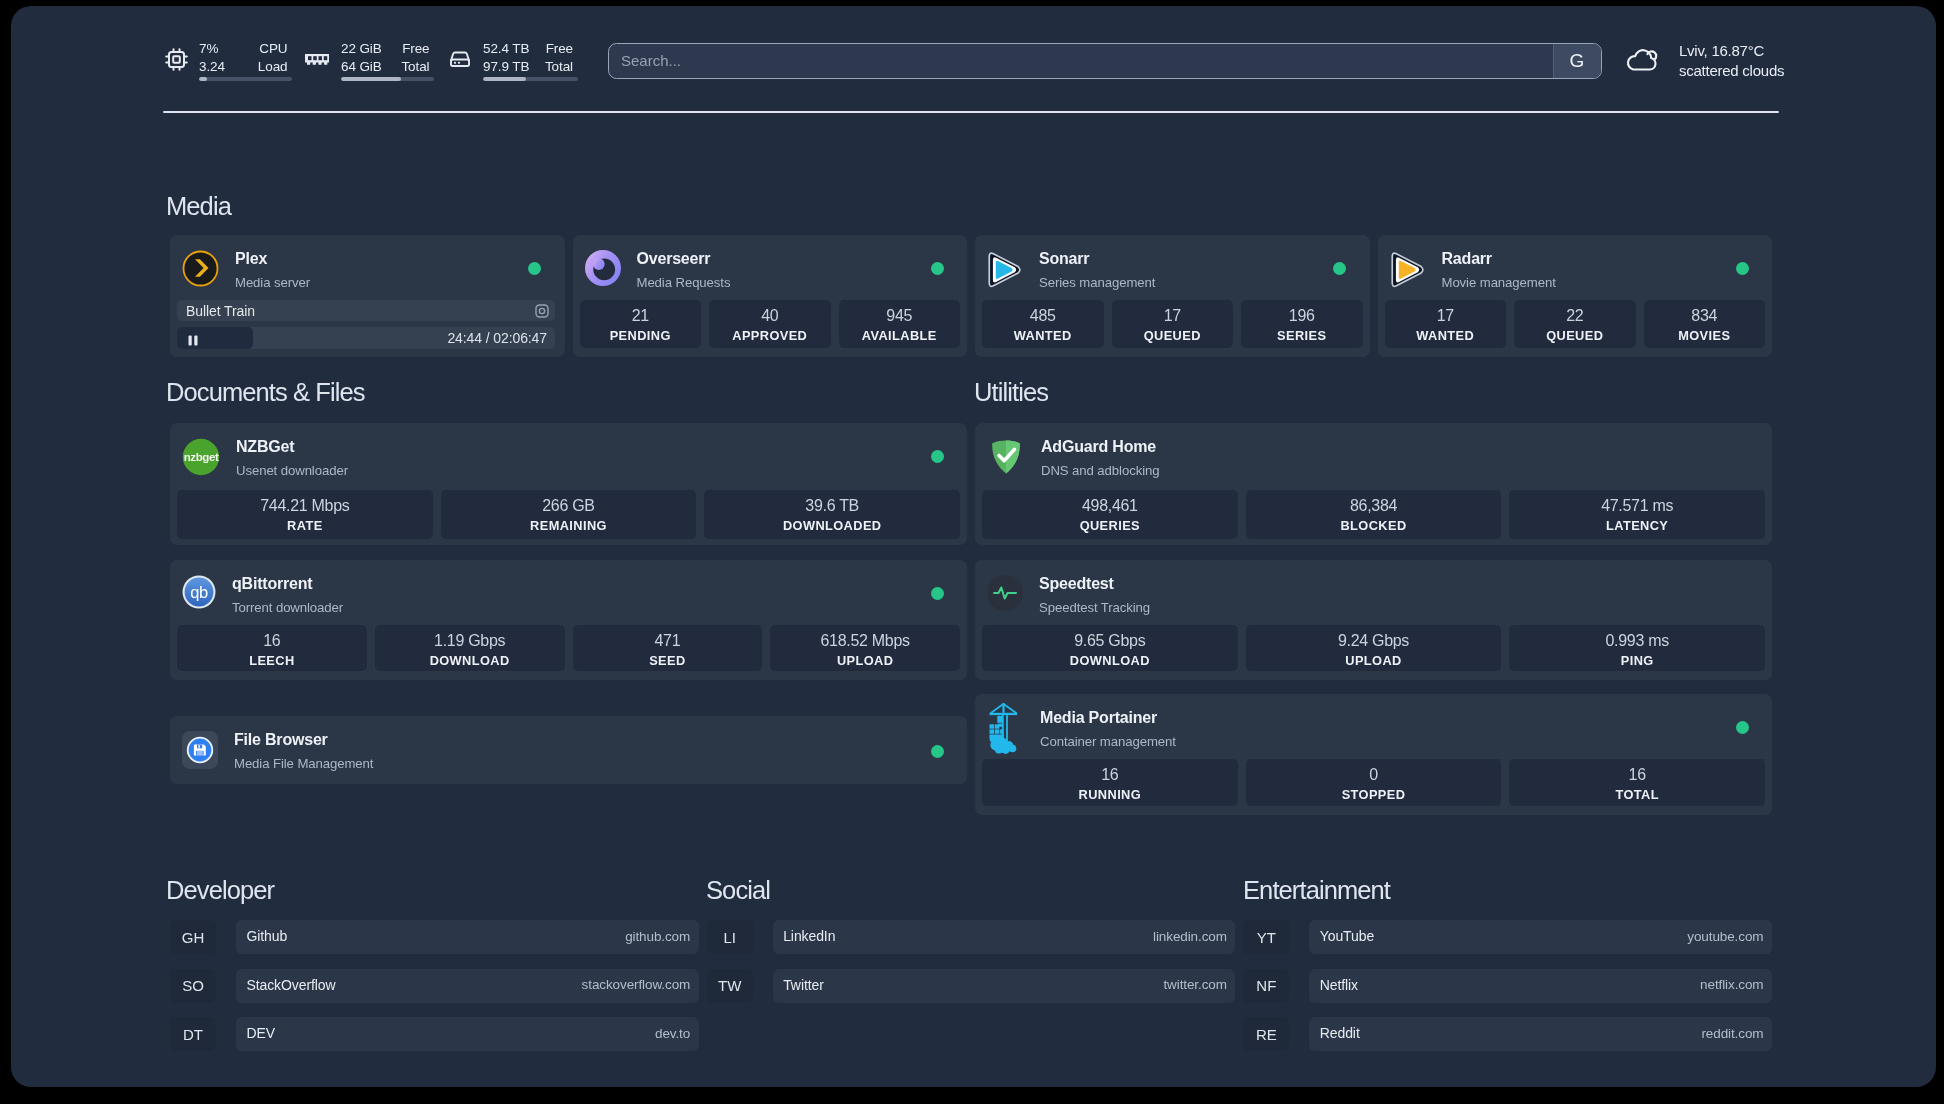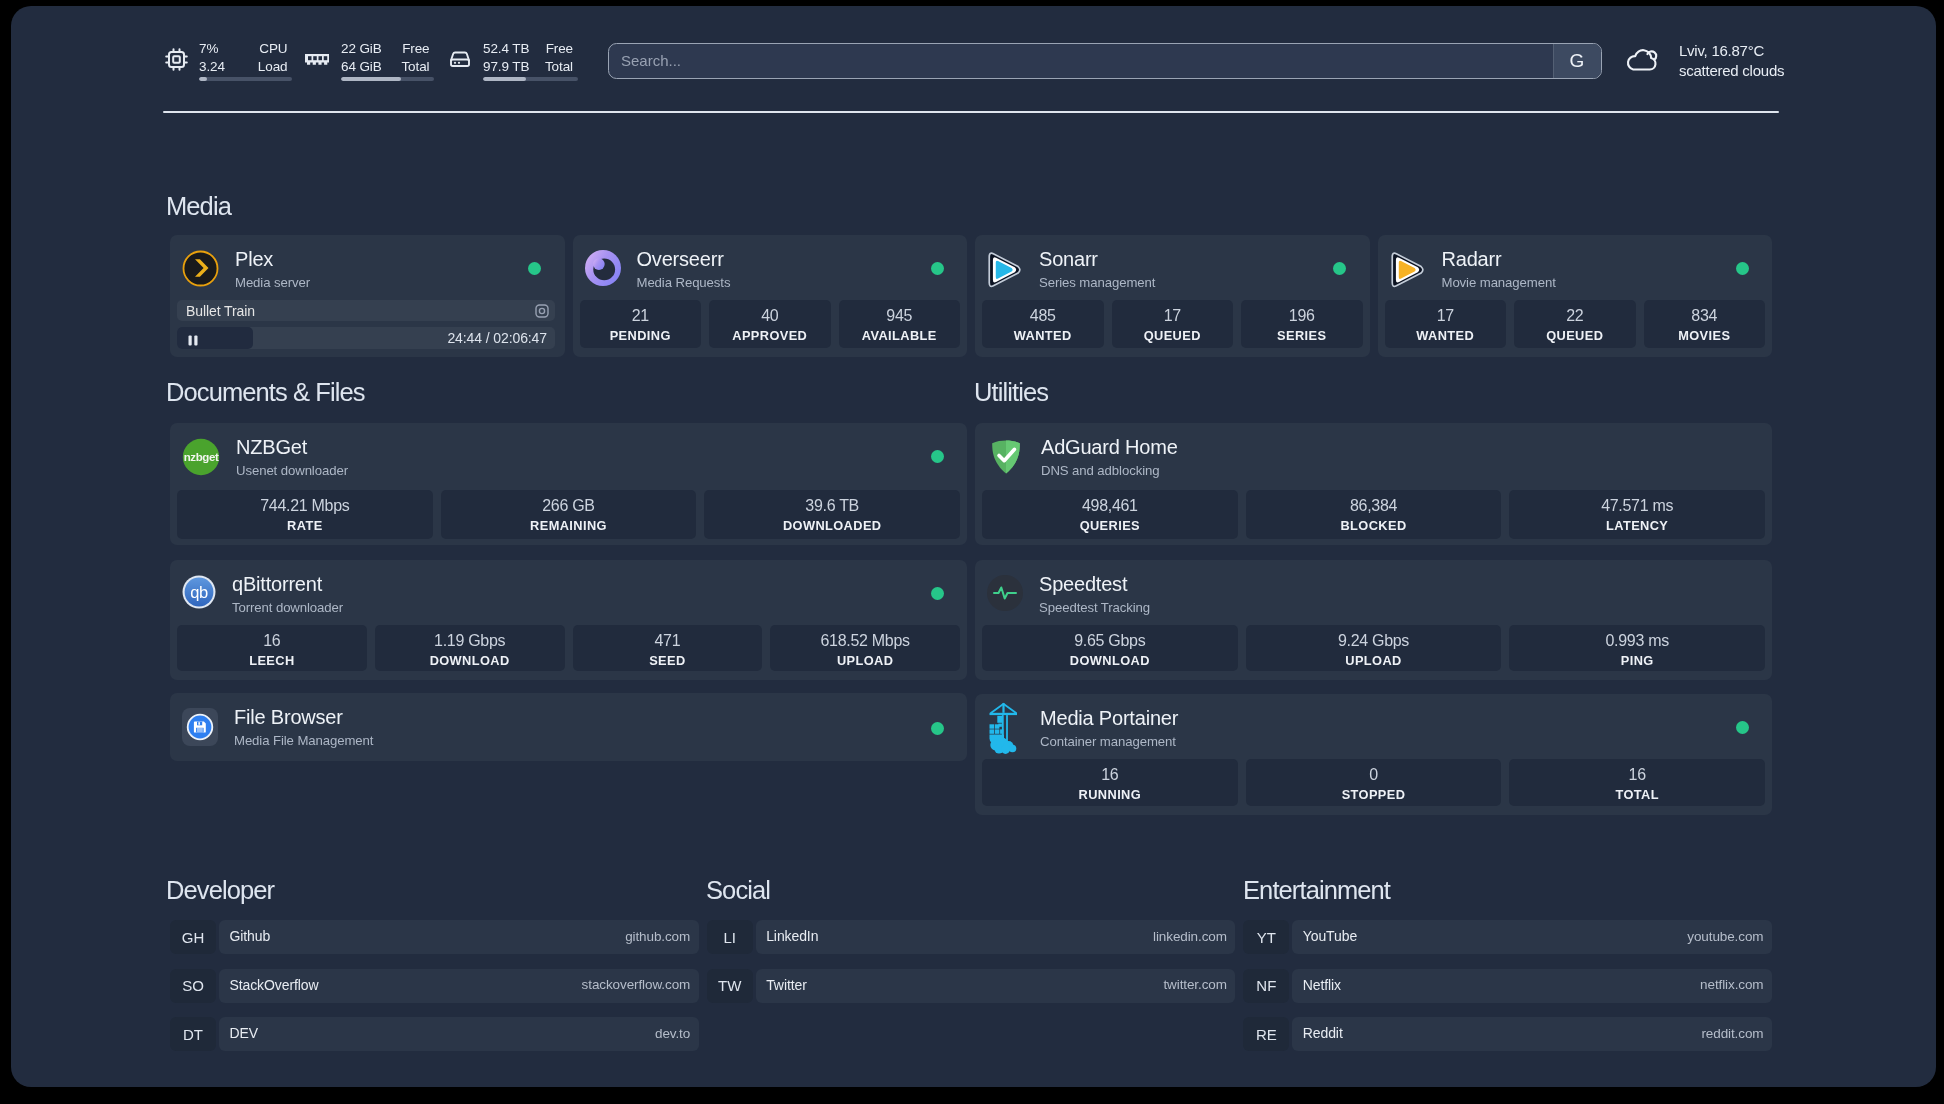--- a/index.html
+++ b/index.html
@@ -18,34 +18,34 @@
 .gbtn{position:absolute;right:0;top:0;bottom:0;width:48px;background:#3d4a61;border-left:1px solid rgba(255,255,255,0.12);color:#eef2f7;font-size:19px;font-weight:500;display:flex;align-items:center;justify-content:center}
 
 .wtxt{position:absolute;left:1679px;top:41px;font-size:15px;line-height:19.5px;color:#e8edf4;letter-spacing:-.25px}
 .divider{position:absolute;left:163px;top:110.5px;width:1616px;height:2.5px;background:#dfe5ee;border-radius:2px}
 
 .shead{position:absolute;font-size:25.5px;line-height:29px;font-weight:500;color:#dee5ef;letter-spacing:-.9px}
 
 .card{position:absolute;background:#2b3647;border-radius:7px}
 .svchead{display:flex;align-items:flex-start;padding:15px 12px 0 12px}
 .svcmeta{margin-left:16px}
-.svctitle{font-size:20px;font-weight:400;color:#eef2f7;line-height:20px;margin-top:-1.5px;letter-spacing:-.2px}
+.svctitle{font-size:16px;font-weight:700;color:#eef2f7;line-height:20px;margin-top:-1.5px;letter-spacing:-.2px}
 .svcsub{font-size:13.2px;color:#adb7c6;line-height:17px;margin-top:5px;letter-spacing:-.1px}
 .dot{position:absolute;width:13px;height:13px;border-radius:50%;background:#26c689}
 .stats{position:absolute;left:7px;right:7px;display:flex;gap:8px}
 .sbox{flex:1;background:#212b3d;border-radius:5px;text-align:center;padding-top:6px}
 .sval{font-size:16px;line-height:19px;color:#ccd3de;letter-spacing:-.3px}
 .slab{font-size:12.8px;line-height:17px;font-weight:700;color:#eef1f6;letter-spacing:.4px;margin-top:2px}
 
 .prow{position:absolute;left:7px;width:378px;height:21.5px;background:rgba(255,255,255,.05);border-radius:5px}
 .ptitle{position:absolute;left:9px;top:3px;font-size:14px;color:#e5e5e5;letter-spacing:-.1px}
 .ptime{position:absolute;right:8px;top:3px;font-size:14px;color:#dde3ec;letter-spacing:-.1px}
 .pfill{position:absolute;left:0;top:0;bottom:0;width:75.5px;background:#212b3f;border-radius:5px}
 
-.bm{position:absolute;height:34px;display:flex;gap:3px}
+.bm{position:absolute;height:34px;display:flex;gap:20px}
 .bmab{flex:0 0 46px;background:#1f2939;border-radius:6px;color:#dfe5ee;font-size:15px;font-weight:500;display:flex;align-items:center;justify-content:center}
 .bmmain{flex:1;background:#2b3648;border-radius:6px;position:relative}
 .bmname{position:absolute;left:10.5px;top:8px;font-size:14px;color:#e8ecf2;letter-spacing:-.1px}
 .bmurl{position:absolute;right:8.5px;top:8.5px;font-size:13.5px;color:#b5bdca;letter-spacing:-.1px}
 </style></head><body>
 <div class="panel"></div>
 <div class="resw" style="left:165px;width:127px">
     <div class="ricon"><svg width="23" height="25" viewBox="0 0 23 25" style="">
         <g stroke="#e6ebf2" stroke-width="2" fill="none" stroke-linecap="round">
           <rect x="4" y="5" width="15" height="15" rx="2.5"></rect>
@@ -324,21 +324,21 @@
       <div class="sbox">
         <div class="sval">471</div>
         <div class="slab">SEED</div>
       </div>
       <div class="sbox">
         <div class="sval">618.52 Mbps</div>
         <div class="slab">UPLOAD</div>
       </div>
     </div>
   </div>
-<div class="card" style="left:170px;top:693px;width:797px;height:68px">
+<div class="card" style="left:170px;top:716px;width:797px;height:68px">
     <div class="svchead">
       <div><svg width="36" height="38" viewBox="0 0 36 38" style="">
           <rect x="0" y="0" width="36" height="38" rx="8" fill="#3c4759"></rect>
           <circle cx="18" cy="19" r="13.2" fill="#eef3f9"></circle>
           <circle cx="18" cy="19" r="11.4" fill="#2e7ff0"></circle>
           <g fill="#fff">
             <path d="M12.8 13.5h9.1l1.9 1.9v8.3a.9.9 0 0 1-.9.9H12.8a.9.9 0 0 1-.9-.9v-9.3a.9.9 0 0 1 .9-.9z"></path>
           </g>
           <rect x="15" y="13.7" width="5.2" height="3.6" fill="#2e7ff0"></rect>
           <rect x="16.4" y="14.2" width="1.5" height="2.6" fill="#fff"></rect>

